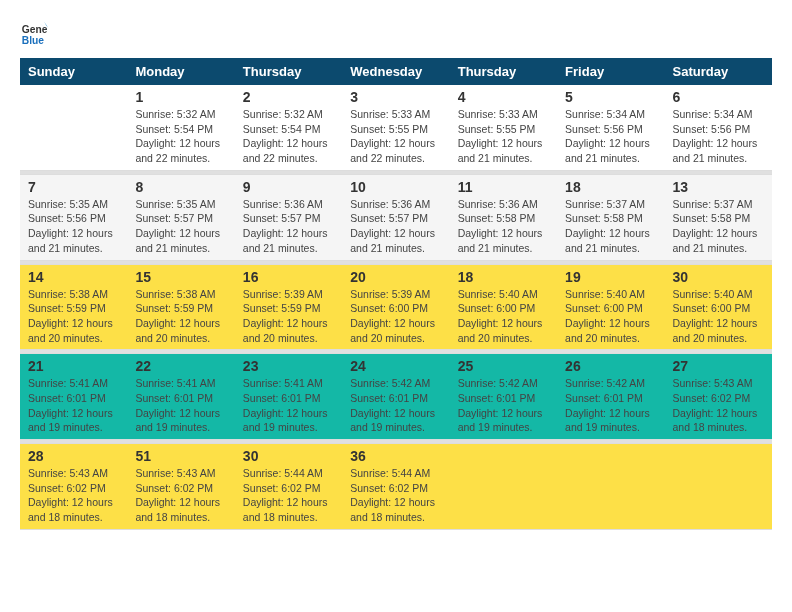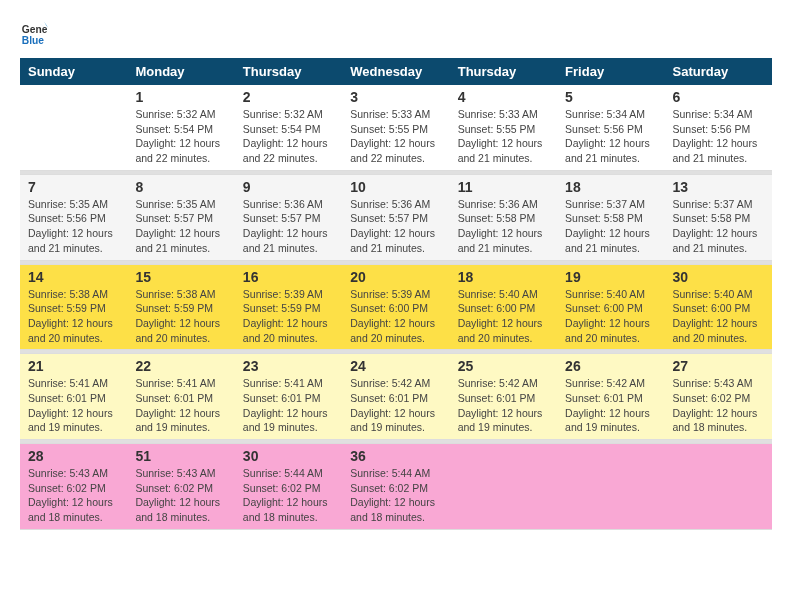--- a/index.html
+++ b/index.html
@@ -249,21 +249,21 @@
         <td>
           <span class="day-number">30</span>
           <div class="day-info" style="white-space: pre-line;">Sunrise: 5:40 AM
 Sunset: 6:00 PM
 Daylight: 12 hours and 20 minutes.</div>
         </td>
       </tr>
       <tr class="row-spacer">
         <td colspan="7" style="padding: 0px; height: 4px; background-color: rgb(224, 224, 224);"></td>
       </tr>
-      <tr style="background-color: #fef9c3;">
+      <tr style="background-color: #14b8a6;">
         <td>
           <span class="day-number">21</span>
           <div class="day-info" style="white-space: pre-line;">Sunrise: 5:41 AM
 Sunset: 6:01 PM
 Daylight: 12 hours and 19 minutes.</div>
         </td>
         <td>
           <span class="day-number">22</span>
           <div class="day-info" style="white-space: pre-line;">Sunrise: 5:41 AM
 Sunset: 6:01 PM
@@ -296,21 +296,21 @@
         <td>
           <span class="day-number">27</span>
           <div class="day-info" style="white-space: pre-line;">Sunrise: 5:43 AM
 Sunset: 6:02 PM
 Daylight: 12 hours and 18 minutes.</div>
         </td>
       </tr>
       <tr class="row-spacer">
         <td colspan="7" style="padding: 0px; height: 4px; background-color: rgb(224, 224, 224);"></td>
       </tr>
-      <tr style="background-color: #f9a8d4; margin-top: 8px;">
+      <tr style="background-color: #fde047; margin-top: 8px;">
         <td>
           <span class="day-number">28</span>
           <div class="day-info" style="white-space: pre-line;">Sunrise: 5:43 AM
 Sunset: 6:02 PM
 Daylight: 12 hours and 18 minutes.</div>
         </td>
         <td>
           <span class="day-number">51</span>
           <div class="day-info" style="white-space: pre-line;">Sunrise: 5:43 AM
 Sunset: 6:02 PM

